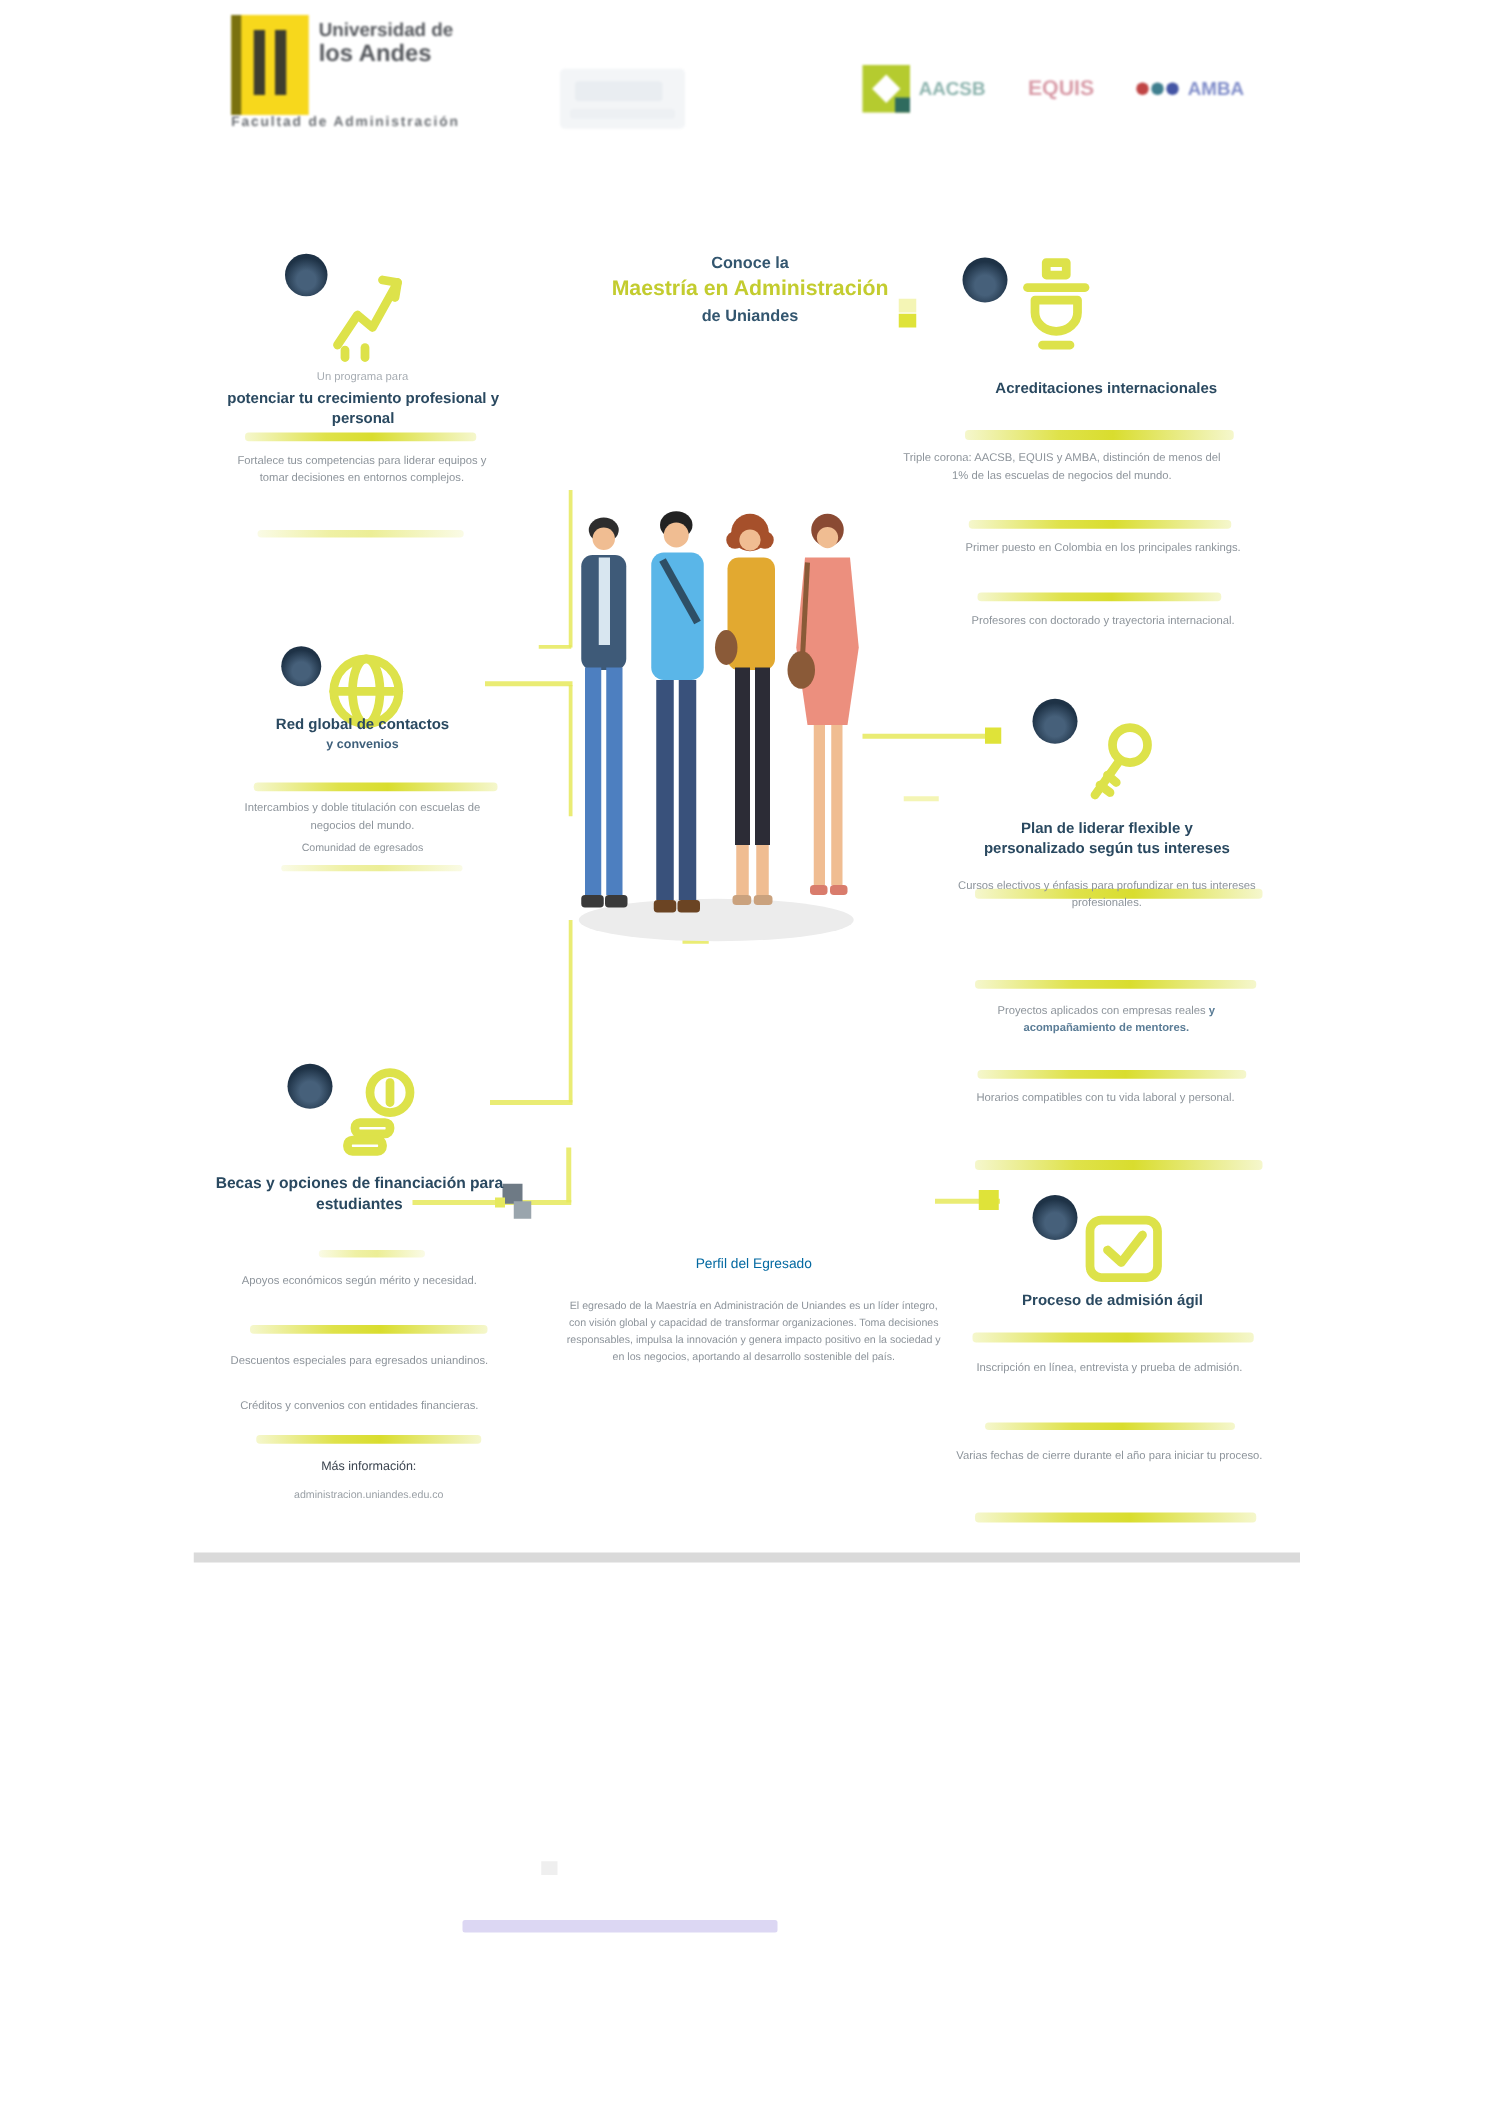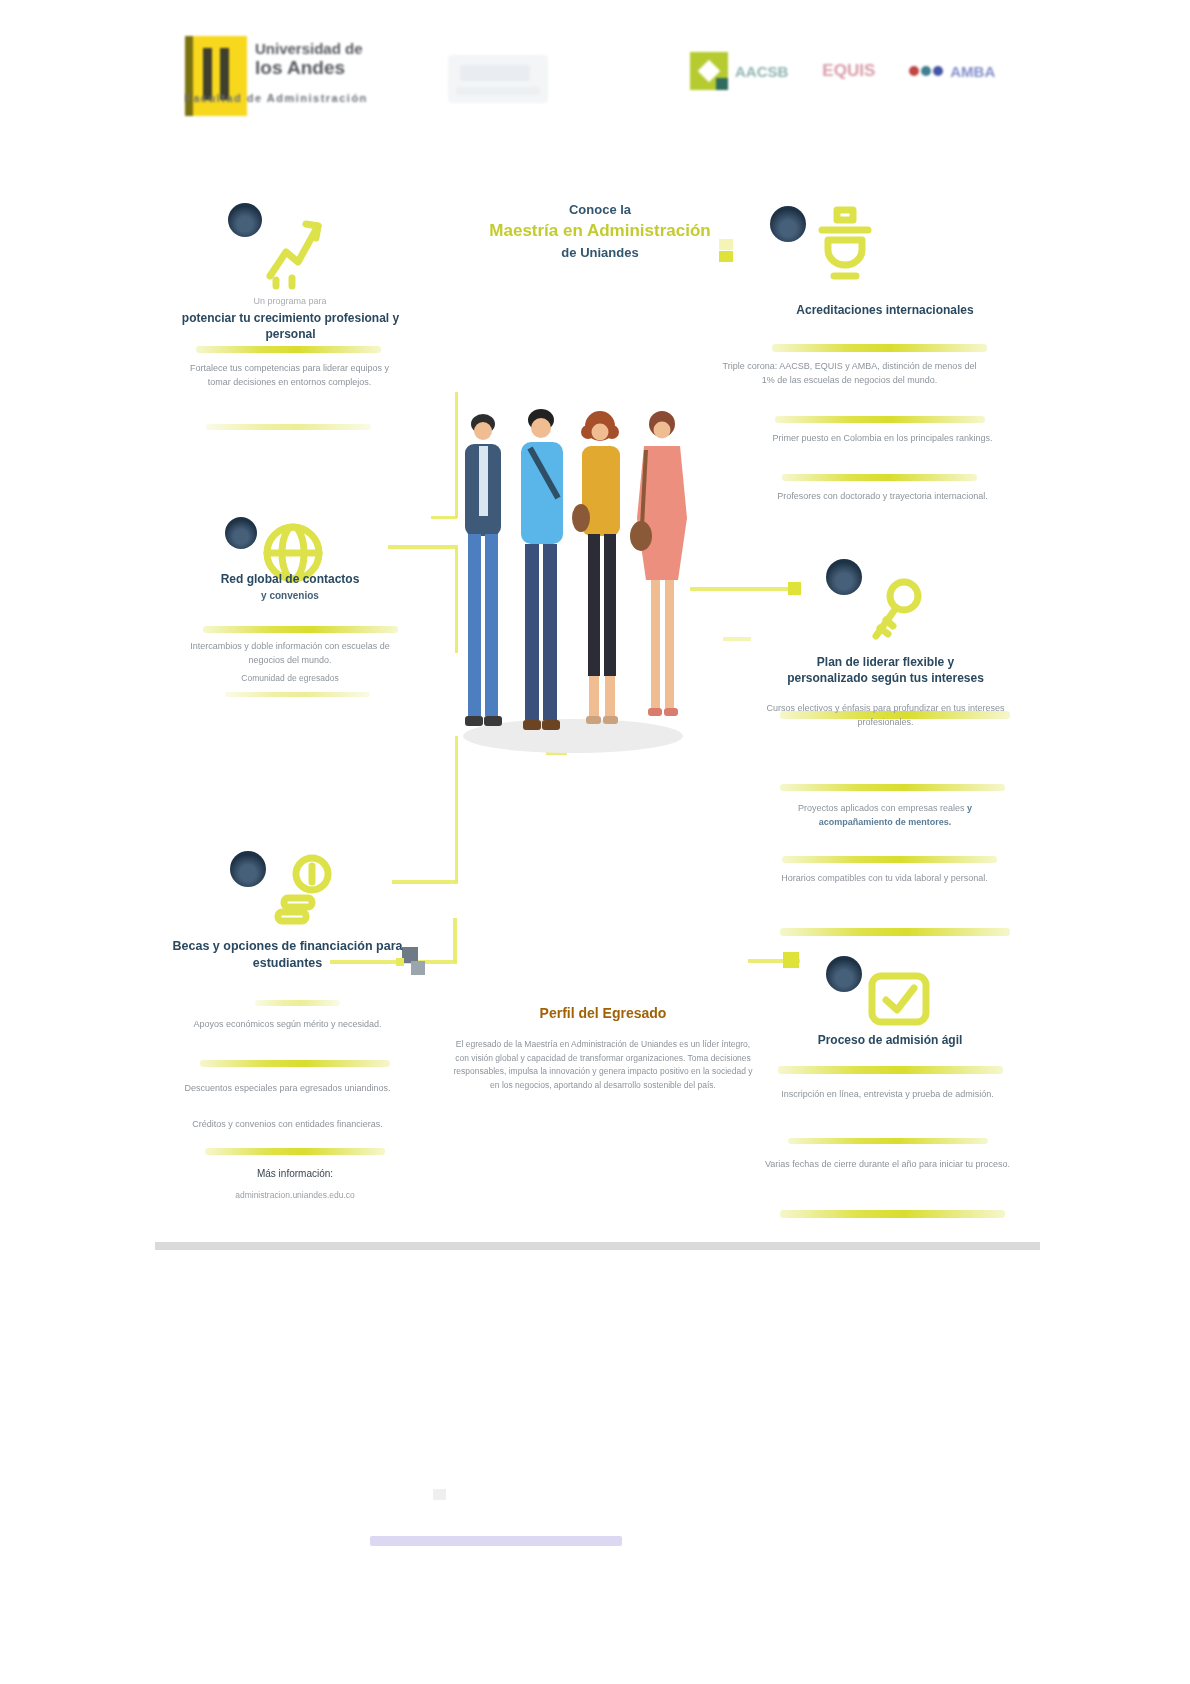--- a/index.html
+++ b/index.html
@@ -39,41 +39,41 @@
   .kicker{font-size:9px;color:#a7adb3;}
   .sec-title{font-size:12px;font-weight:bold;color:#2a4960;line-height:1.35;}
   .sec-sub{font-size:10px;font-weight:bold;color:#3f607b;}
   .sec-body{font-size:9px;color:#8d949b;line-height:1.5;}
   .sec-body .hl{color:#5a7c96;font-weight:bold;}
   .link-title{font-size:10px;font-weight:normal;color:#3c4550;}
   .link-sub{font-size:8.5px;color:#9aa0a6;}
   .divider{height:7px;border-radius:3px;
     background:linear-gradient(90deg,#f5f7cd 0%,#dfe24a 35%,#d9dd2e 55%,#f5f7cd 100%);}
   .divider.pale{opacity:.5;}
-  .grad-head{font-size:14px;font-weight:bold;color:#a16207;}
+  .grad-head{font-size:11px;font-weight:normal;color:#0369a1;}
   .grad-body{font-size:8.5px;color:#8d949b;line-height:1.6;}
 
   .icon-dot{border-radius:50%;background:radial-gradient(circle at 50% 62%,#46607a 0 28%,#1e3246 66%);}
   .glyph{stroke:#dde24a;fill:none;stroke-width:7;stroke-linecap:round;stroke-linejoin:round;}
 
   .conn{background:#e6e95c;opacity:.85;}
   .conn.bright{background:#dfe339;opacity:1;}
   .conn.pale{opacity:.45;}
 
   .gray-rule{background:#dadada;}
   .lavender-bar{background:#dcd7f3;border-radius:2px;}
   .speck{background:#efefef;}
   .blob1{background:#6e7a85;} .blob2{background:#9aa5ad;} .blob3{background:#e6e95c;}
 </style>
 </head>
 <body>
 
 <div id="page">
 
-  <div class="abs uni-logo bl2" style="left:185px;top:12px;width:215px;margin-top:24px;">
+  <div class="abs uni-logo bl2" style="left:185px;top:12px;width:215px;">
     <div class="uni-mark">
         <div class="g1"></div>
         <div class="g2"></div>
       </div>
     <div class="uni-name">
       <div class="l1">Universidad de</div>
       <div class="l2">los Andes</div>
     </div>
   </div>
   <div class="abs uni-fac bl2" style="left:185px;top:86px;width:230px;">Facultad de Administración</div>
@@ -190,21 +190,21 @@
 
   <div class="abs icon-dot bl3" style="left:225px;top:517px;width:32px;height:32px;"></div>
   <svg class="abs glyph bl3" style="left:258px;top:513px;" width="70" height="78" viewBox="0 0 70 78">
     <circle cx="35" cy="40" r="26"></circle>
       <ellipse cx="35" cy="40" rx="11" ry="26"></ellipse>
       <line x1="9" y1="40" x2="61" y2="40"></line>
   </svg>
   <div class="abs t-center sec-title bl" style="left:175px;top:571px;width:230px;">Red global de contactos</div>
   <div class="abs t-center sec-sub bl" style="left:175px;top:590px;width:230px;">y convenios</div>
   <div class="abs divider" style="left:203px;top:626px;width:195px;"></div>
-  <div class="abs t-center sec-body bl" style="left:185px;top:640px;width:210px;">Intercambios y doble información con escuelas de negocios del mundo.</div>
+  <div class="abs t-center sec-body bl" style="left:185px;top:640px;width:210px;">Intercambios y doble titulación con escuelas de negocios del mundo.</div>
   <div class="abs t-center sec-body bl" style="left:200px;top:672px;width:180px;font-size:8.5px;">Comunidad de egresados</div>
   <div class="abs divider pale" style="left:225px;top:692px;width:145px;height:5px;"></div>
 
   <div class="abs icon-dot bl3" style="left:230px;top:851px;width:36px;height:36px;"></div>
   <svg class="abs glyph bl3" style="left:268px;top:850px;" width="70" height="78" viewBox="0 0 70 78">
     <circle cx="44" cy="24" r="16"></circle>
       <line x1="44" y1="16" x2="44" y2="32"></line>
     <rect x="16" y="48" width="28" height="9" rx="4"></rect>
       <rect x="10" y="62" width="28" height="9" rx="4"></rect>
   </svg>

